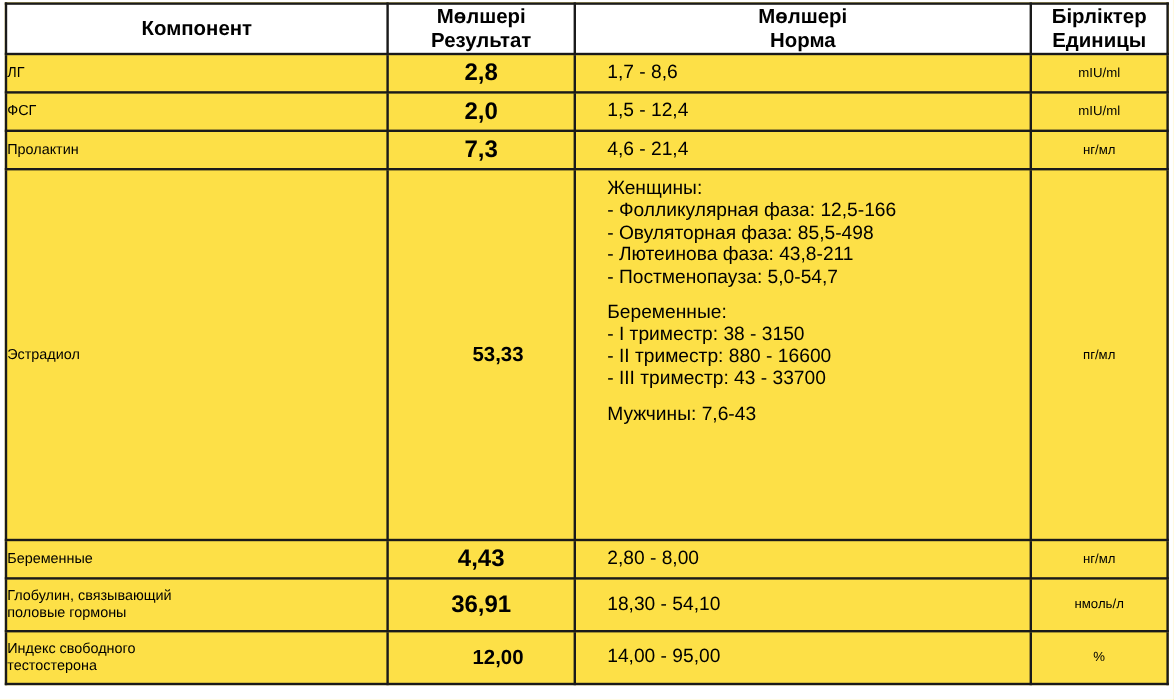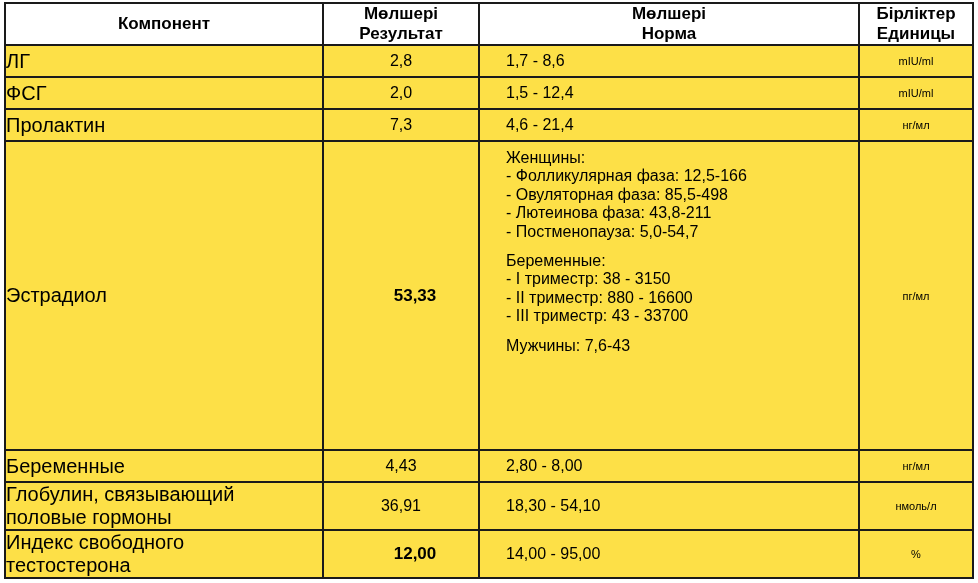--- a/index.html
+++ b/index.html
@@ -42,29 +42,30 @@
     font-weight: bold;
     text-align: center;
     line-height: 1.18;
     padding: 5px 4px 6px 4px;
     background: #ffffff;
   }
   thead th .ln { display: block; white-space: nowrap; }
 
   td.comp {
     text-align: left;
-    font-size: 20px;
+    font-size: 12px;
     padding: 6px 8px 6px 10px;
     line-height: 1.15;
   }
   td.comp .ln { display: block; }
   td.res {
     text-align: center;
-    font-size: 16px;
+    font-size: 20px;
     padding: 6px 6px;
+    font-weight: bold;
   }
   td.res.bold { font-weight: bold; font-size: 17px; padding-left: 28px; }
   td.norm {
     text-align: left;
     font-size: 16px;
     padding: 6px 8px 6px 8px;
     line-height: 1.15;
   }
   td.norm .ln { display: block; padding-left: 26px; }
   td.norm .ln.gap { height: 11px; }

